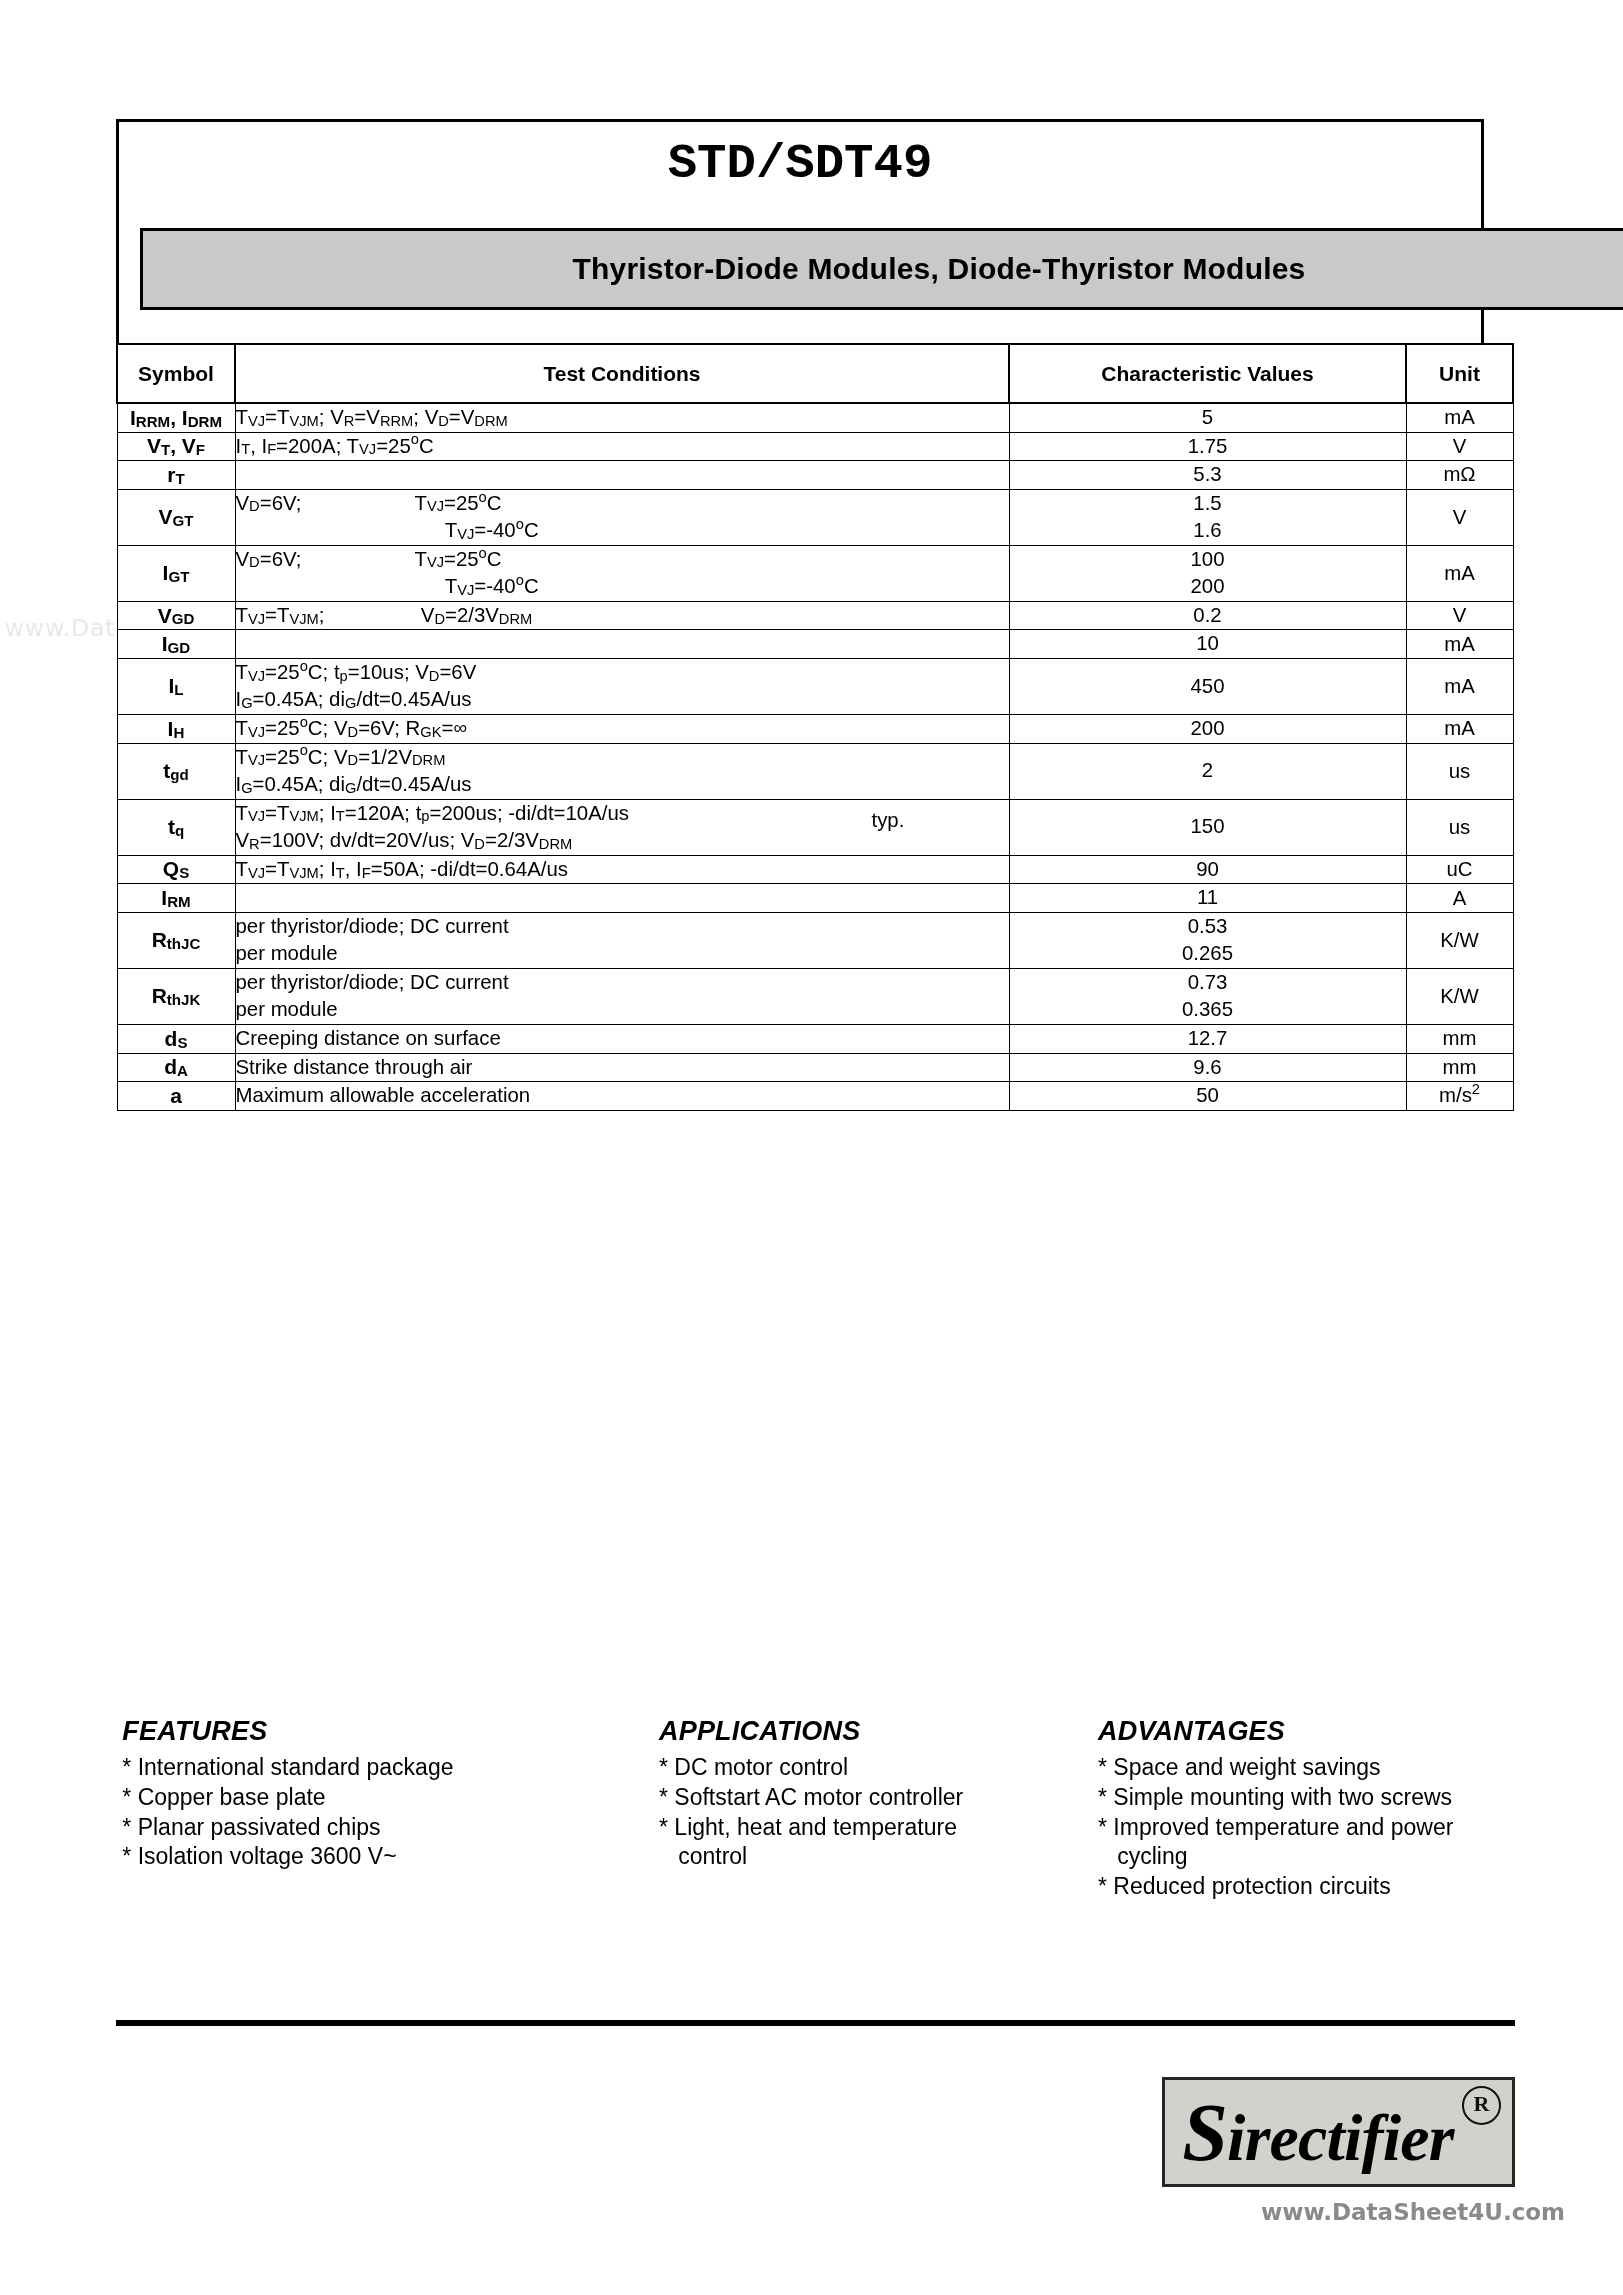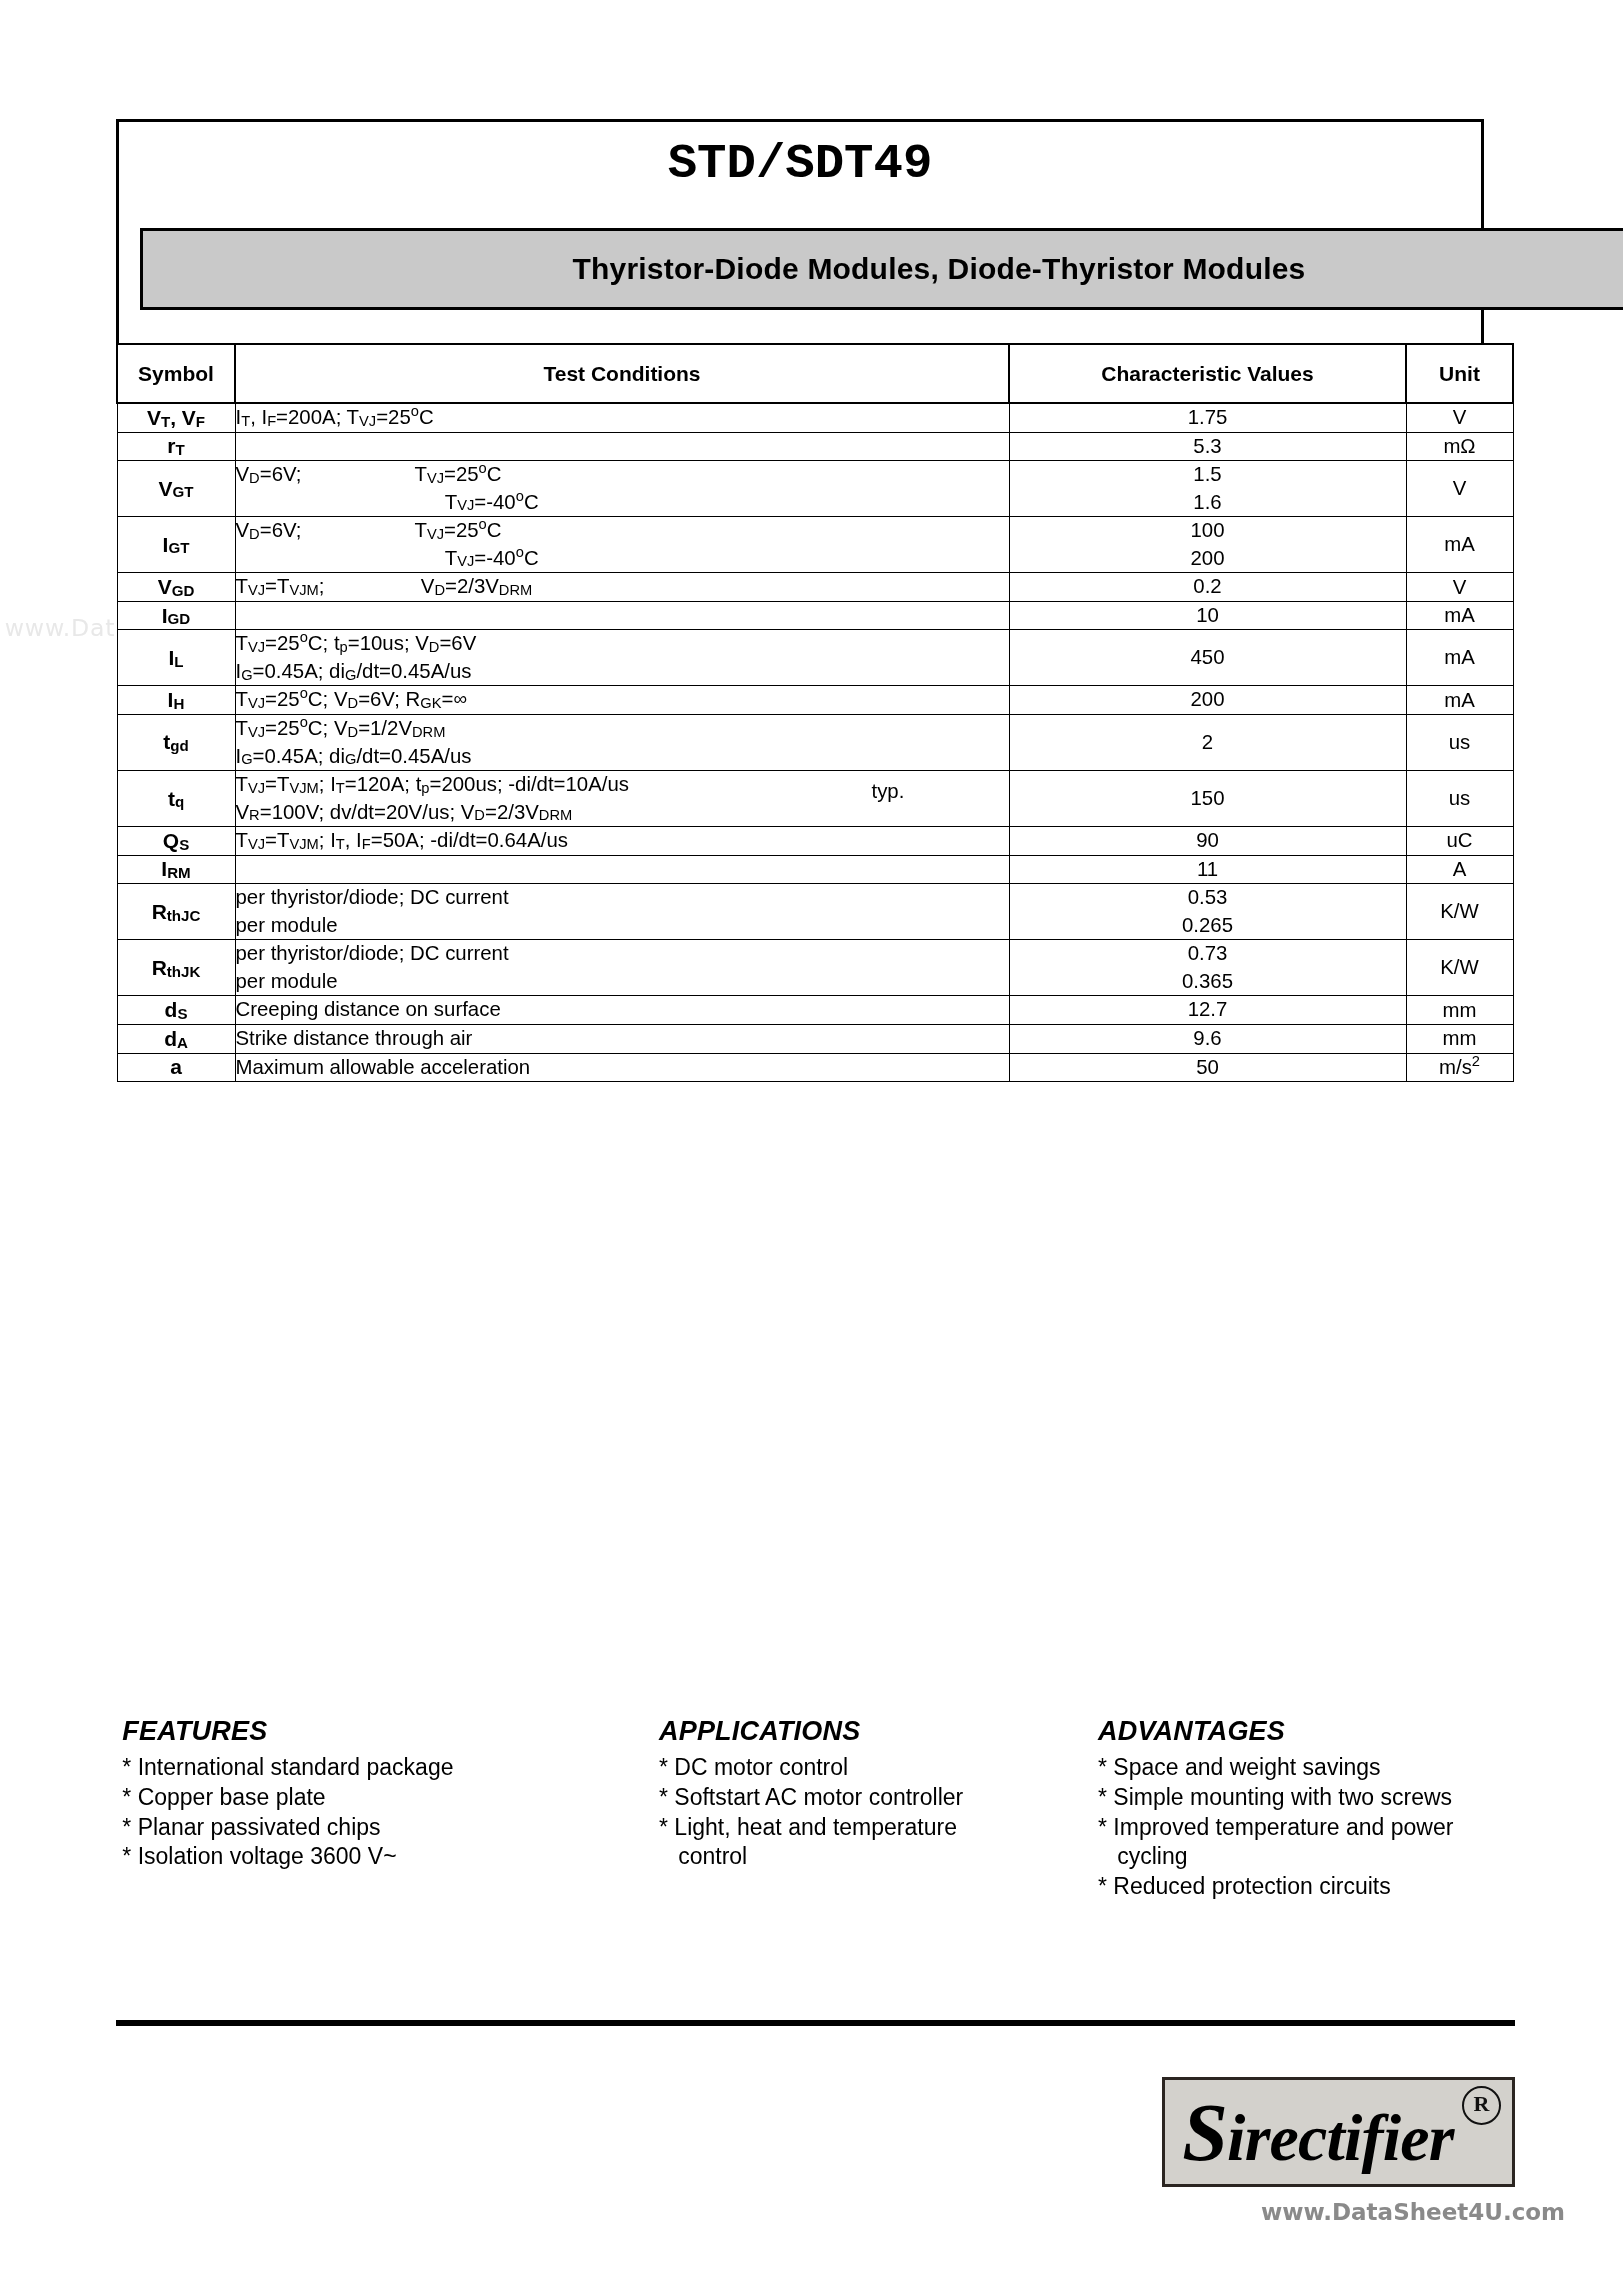--- a/index.html
+++ b/index.html
@@ -270,20 +270,30 @@
     </colgroup>
     <thead>
       <tr>
         <th class="th-cell">Symbol</th>
         <th class="th-cell">Test Conditions</th>
         <th class="th-cell">Characteristic Values</th>
         <th class="th-cell">Unit</th>
       </tr>
     </thead>
     <tbody id="spec-body">
+        <tr>
+          <td class="sym-cell">I<sub>RRM</sub>, I<sub>DRM</sub></td>
+          <td class="cond-cell">
+            <span class="cond-line">T<sub>VJ</sub>=T<sub>VJM</sub>; V<sub>R</sub>=V<sub>RRM</sub>; V<sub>D</sub>=V<sub>DRM</sub></span>
+          </td>
+          <td class="val-cell">
+            <span class="val-line">5</span>
+          </td>
+          <td class="unit-cell">mA</td>
+        </tr>
         <tr>
           <td class="sym-cell">V<sub>T</sub>, V<sub>F</sub></td>
           <td class="cond-cell">
             <span class="cond-line">I<sub>T</sub>, I<sub>F</sub>=200A; T<sub>VJ</sub>=25<sup>o</sup>C</span>
           </td>
           <td class="val-cell">
             <span class="val-line">1.75</span>
           </td>
           <td class="unit-cell">V</td>
         </tr>

